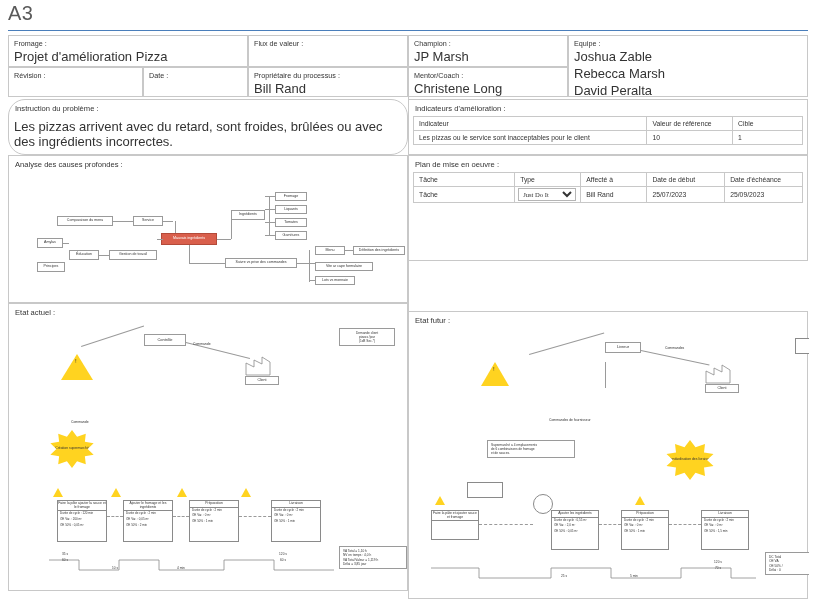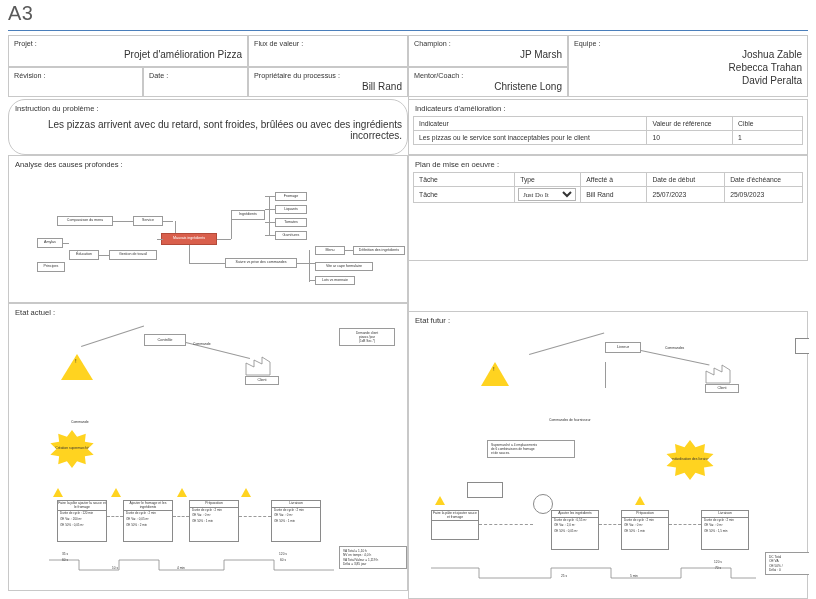--- a/index.html
+++ b/index.html
@@ -4,21 +4,21 @@
 <style>
   html,body{margin:0;padding:0;background:#ffffff;}
   body{width:816px;height:599px;font-family:"Liberation Sans",sans-serif;color:#2b2b2b;overflow:hidden;}
   .page{position:relative;width:816px;height:599px;}
   .title{position:absolute;left:8px;top:2px;font-size:20px;color:#5a5a5a;letter-spacing:.5px;}
   .sheet{position:absolute;left:8px;top:30px;width:800px;height:560px;border-top:1px solid #4a7ebb;}
 
   
   .box{position:absolute;border:1px solid #c8c8c8;box-sizing:border-box;background:#fff;}
   .hdr{font-size:7.2px;color:#333;padding:3px 5px 0 5px;}
-  .val{font-size:10px;color:#333;padding:1px 5px;text-align:right;}
+  .val{font-size:13px;color:#333;padding:1px 5px;}
   .lbl{font-size:7.4px;color:#333;}
 
   .secttl{font-size:7.6px;color:#333;padding:4px 6px 2px 6px;}
 
   table.grid{border-collapse:collapse;width:100%;font-size:6.8px;}
   table.grid th,table.grid td{border:1px solid #c8c8c8;padding:3px 5px;font-weight:normal;text-align:left;color:#333;}
   table.grid th{background:#fff;}
   .ralign{text-align:right;}
   .divider-v{position:absolute;background:#c8c8c8;width:1px;}
 
@@ -49,21 +49,21 @@
 </head>
 <body>
 
 <div class="page">
 
   <div class="title">A3</div>
 
   <div class="sheet">
 
     <div class="box" style="left:0;top:4px;width:240px;height:32px;">
-      <div class="hdr">Projet :</div>
+      <div class="hdr">Fromage :</div>
       <div class="val">Projet d'amélioration Pizza</div>
     </div>
     <div class="box" style="left:0;top:36px;width:135px;height:30px;">
       <div class="hdr">Révision :</div>
       <div class="val"></div>
     </div>
     <div class="box" style="left:135px;top:36px;width:105px;height:30px;">
       <div class="hdr">Date :</div>
       <div class="val"></div>
     </div>
@@ -82,21 +82,21 @@
       <div class="val">JP Marsh</div>
     </div>
     <div class="box" style="left:400px;top:36px;width:160px;height:30px;">
       <div class="hdr">Mentor/Coach :</div>
       <div class="val">Christene Long</div>
     </div>
 
     <div class="box" style="left:560px;top:4px;width:240px;height:62px;">
       <div class="hdr">Equipe :</div>
       <div class="val">Joshua Zable</div>
-      <div class="val">Rebecca Trahan</div>
+      <div class="val">Rebecca Marsh</div>
       <div class="val">David Peralta</div>
     </div>
 
     <div class="box" style="left:0;top:68px;width:400px;height:56px;border-radius:17px;">
       <div class="secttl">Instruction du problème :</div>
       <div class="val" style="padding-top:4px;">Les pizzas arrivent avec du retard, sont froides, brûlées ou avec des ingrédients incorrectes.</div>
     </div>
 
     <div class="box" style="left:0;top:124px;width:400px;height:148px;">
       <div class="secttl">Analyse des causes profondes :</div>

